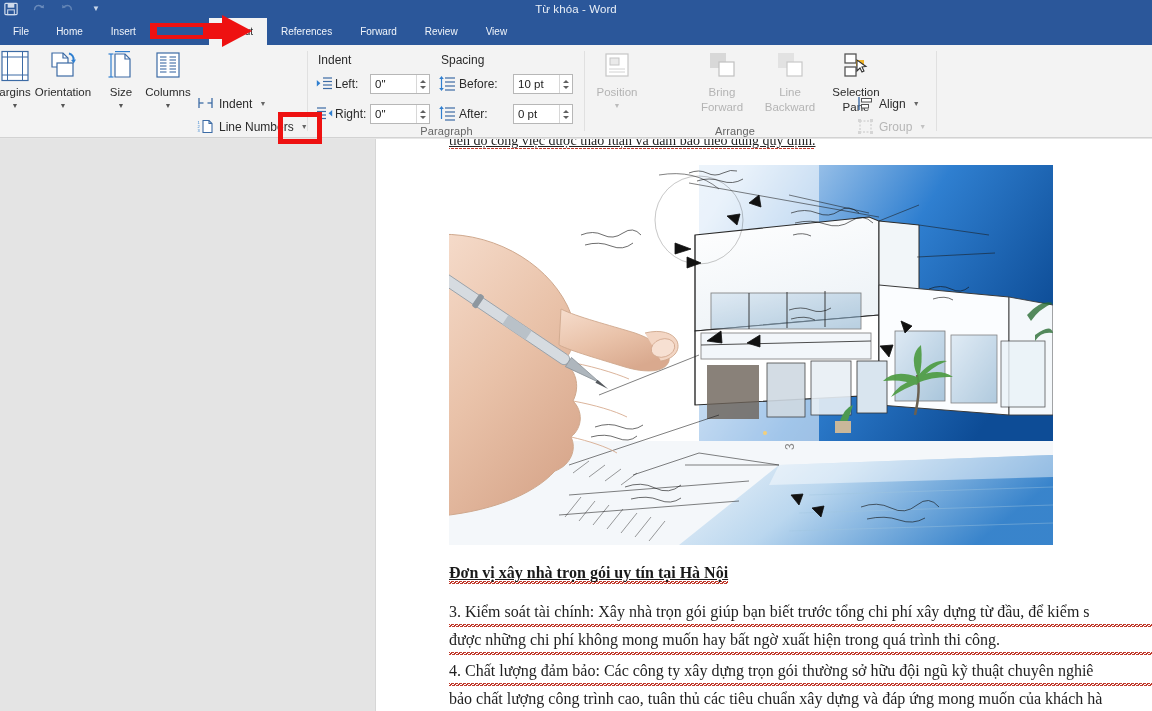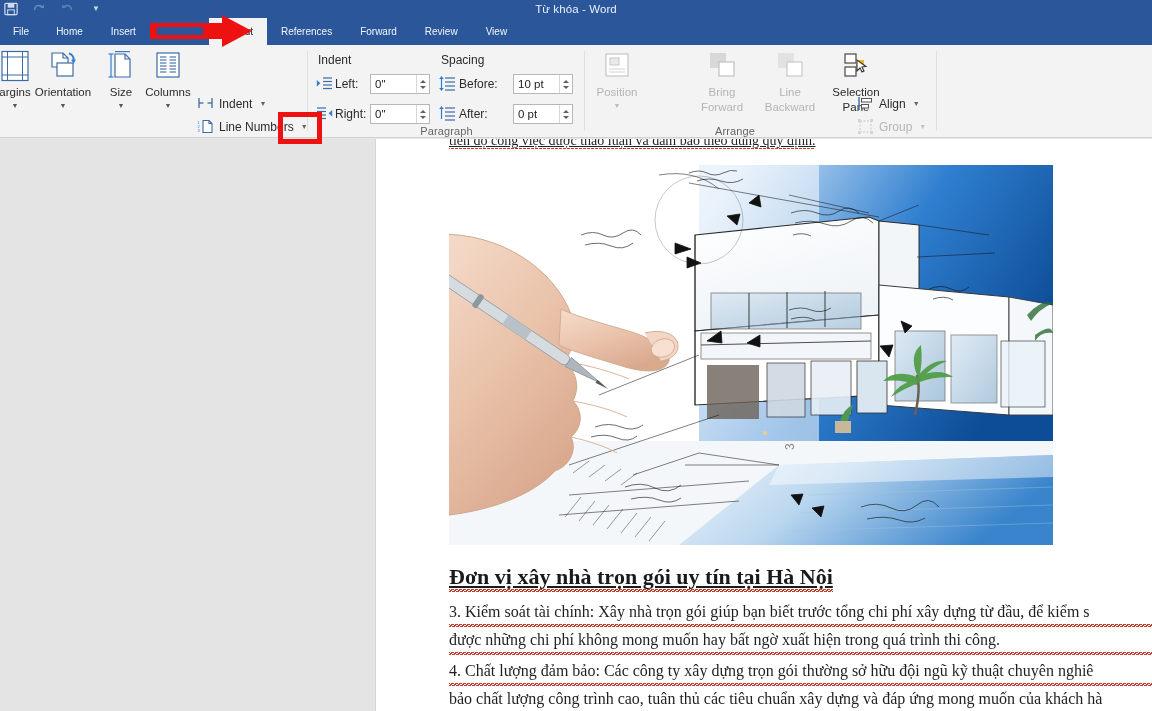--- a/index.html
+++ b/index.html
@@ -118,21 +118,21 @@
     position: absolute; left: 73px; top: -6px; width: 500px;
     font-family: "Liberation Serif", serif; font-size: 14px; color: #222;
     white-space: nowrap; overflow: hidden; text-decoration: underline;
   }
   .hero {
     position: absolute; left: 73px; top: 26px; width: 604px; height: 380px;
     overflow: hidden; background: #dfe9f3;
   }
   .doc-h {
     position: absolute; left: 73px; top: 425px; width: 700px;
-    font-family: "Liberation Serif", serif; font-weight: bold; font-size: 22px;
+    font-family: "Liberation Serif", serif; font-weight: bold; font-size: 16px;
     color: #1a1a1a; text-decoration: underline; white-space: nowrap;
   }
   .doc-p {
     position: absolute; left: 73px; width: 712px;
     font-family: "Liberation Serif", serif; font-size: 16px; line-height: 25px;
     color: #1f1f1f; overflow: hidden; white-space: nowrap;
   }
   .doc-p .ln { display: block; }
 
   

